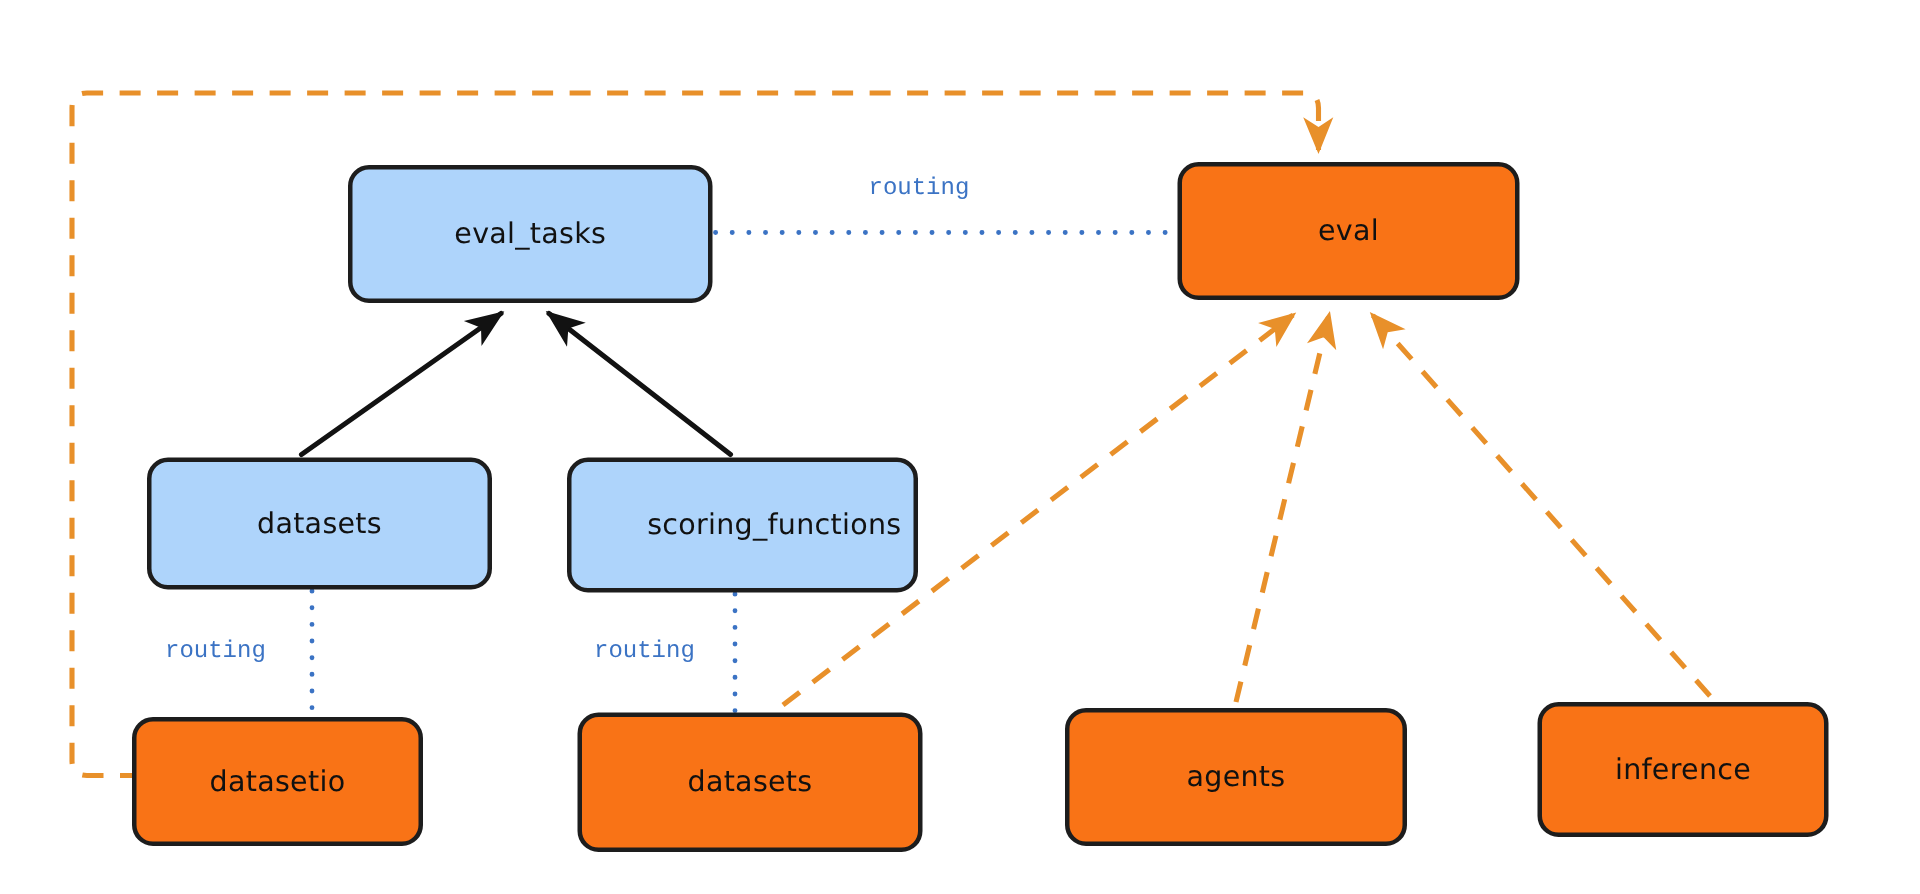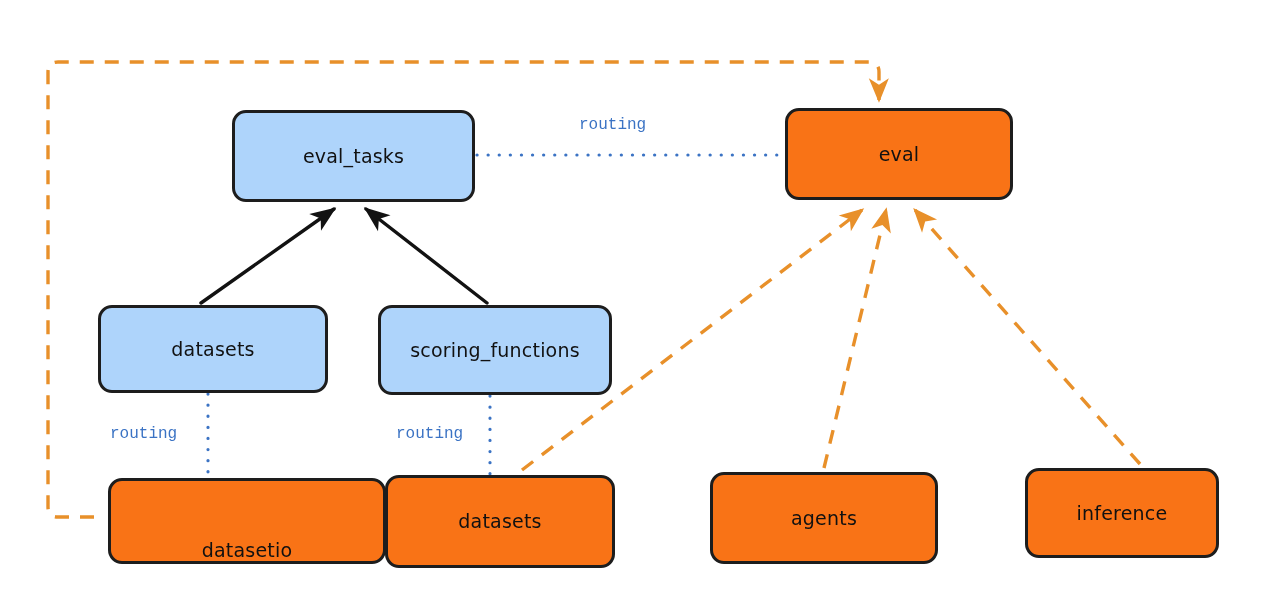--- a/index.html
+++ b/index.html
@@ -97,25 +97,25 @@
   </div>
 
   <div class="node provider" style="left:785px; top:108px; width:228px; height:92px;">
     <span class="node-label">eval</span>
   </div>
 
   <div class="node api" style="left:98px; top:305px; width:230px; height:88px;">
     <span class="node-label">datasets</span>
   </div>
 
-  <div class="node api" style="left:378px; top:305px; width:234px; height:90px;">
+  <div class="node api" style="left:378px; top:305px; width:234px; height:90px;justify-content:flex-end;">
     <span class="node-label">scoring_functions</span>
   </div>
 
-  <div class="node provider" style="left:108px; top:478px; width:278px; height:86px;align-items:flex-end;">
+  <div class="node provider" style="left:88px; top:478px; width:194px; height:86px;">
     <span class="node-label">datasetio</span>
   </div>
 
   <div class="node provider" style="left:385px; top:475px; width:230px; height:93px;">
     <span class="node-label">datasets</span>
   </div>
 
   <div class="node provider" style="left:710px; top:472px; width:228px; height:92px;">
     <span class="node-label">agents</span>
   </div>

